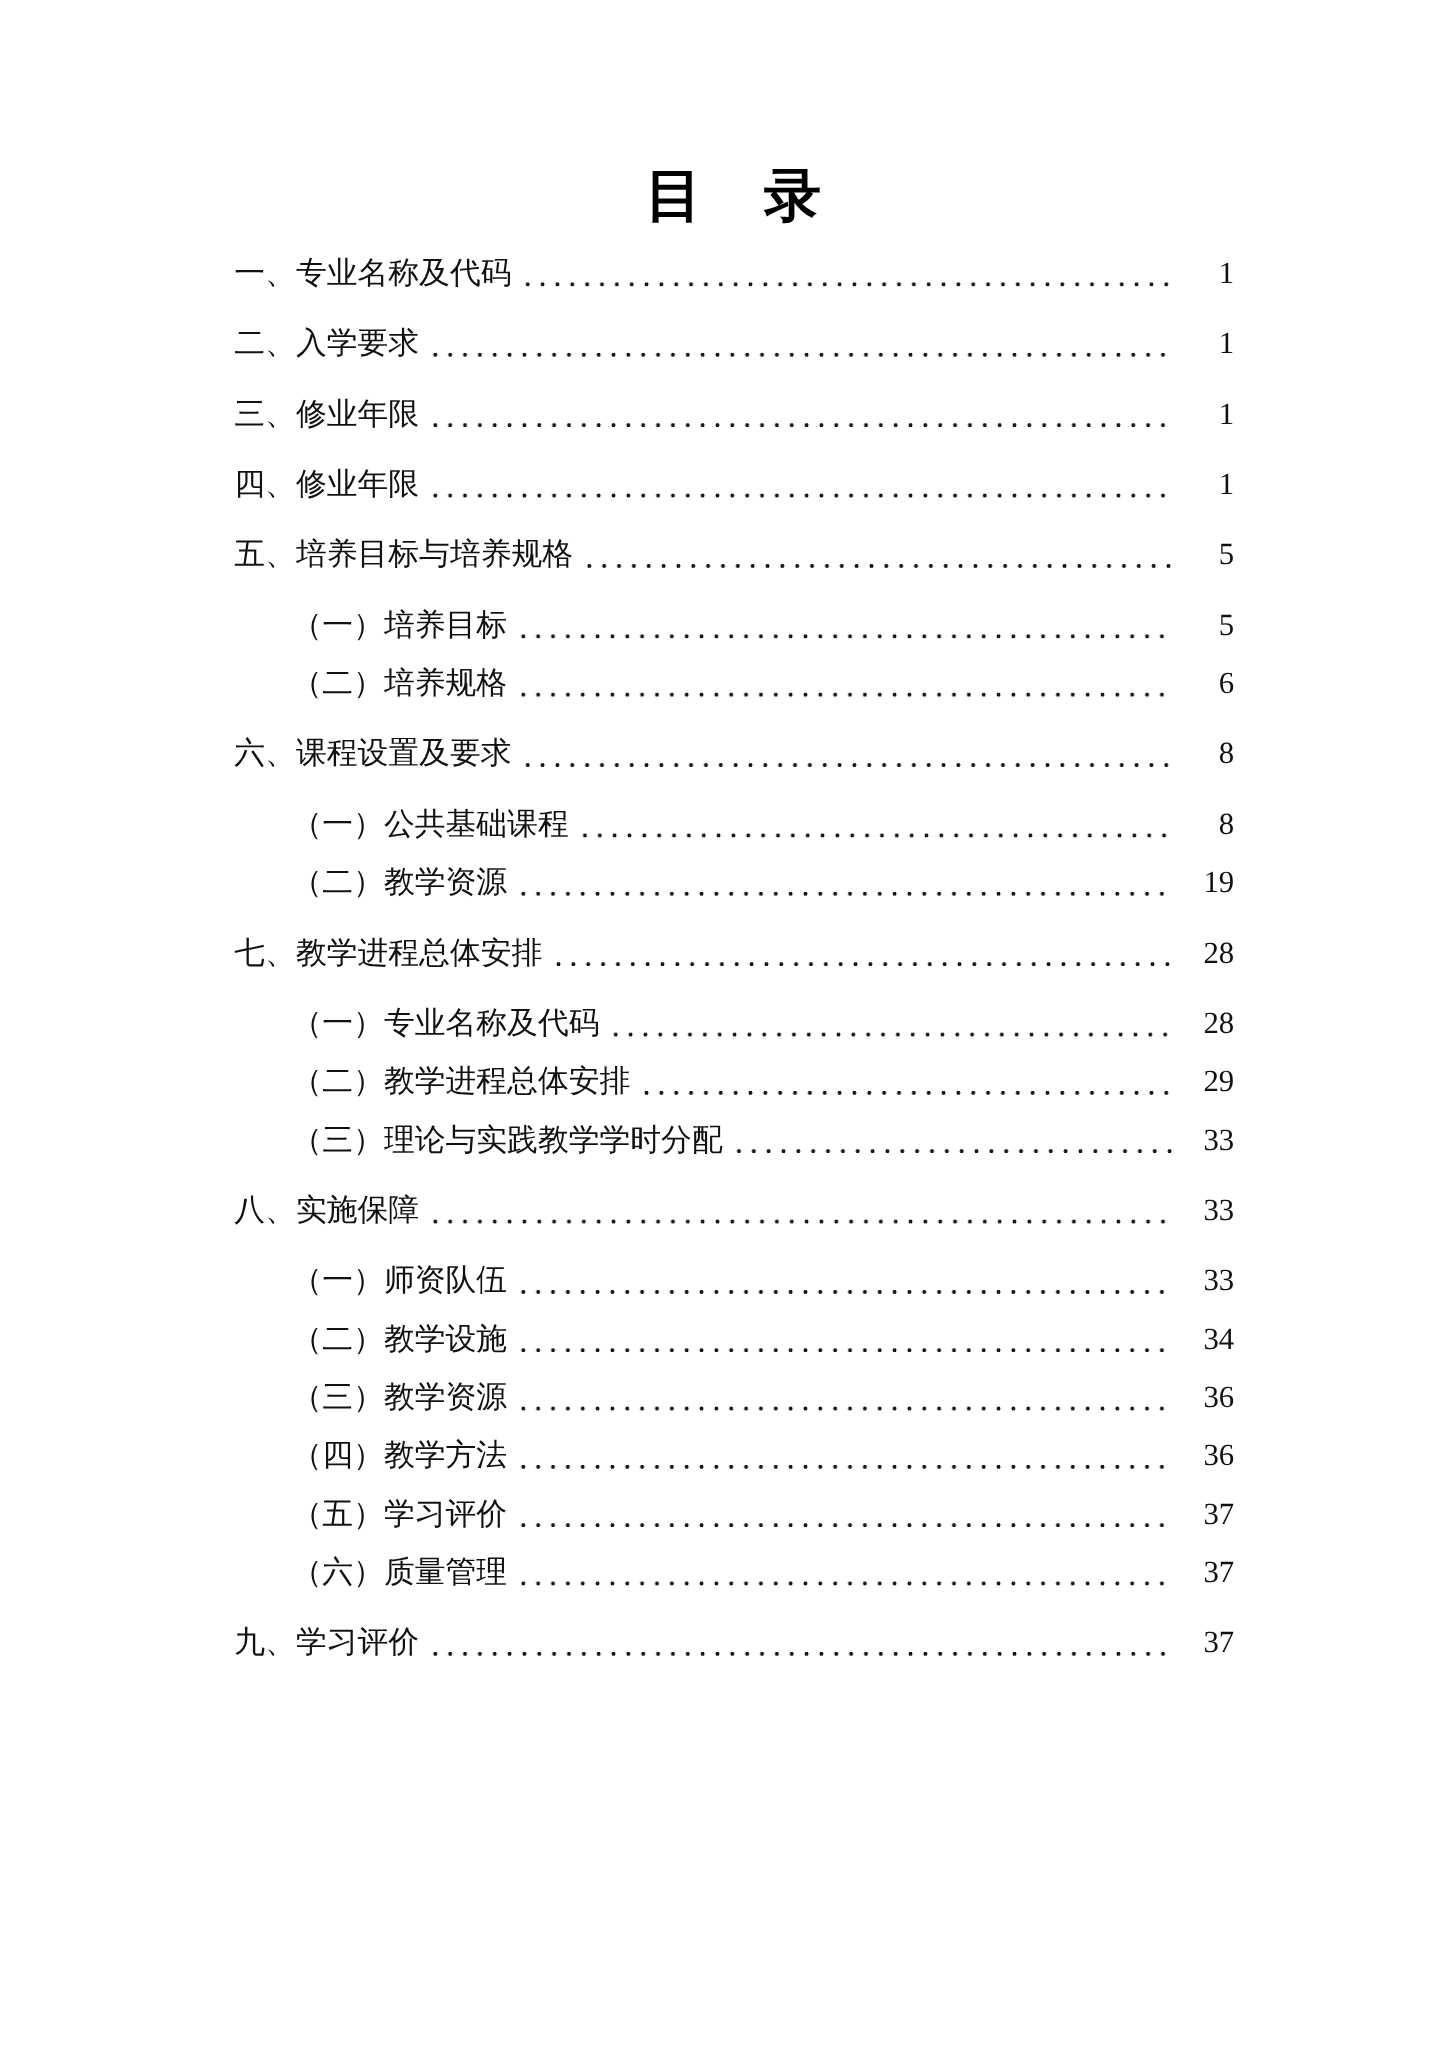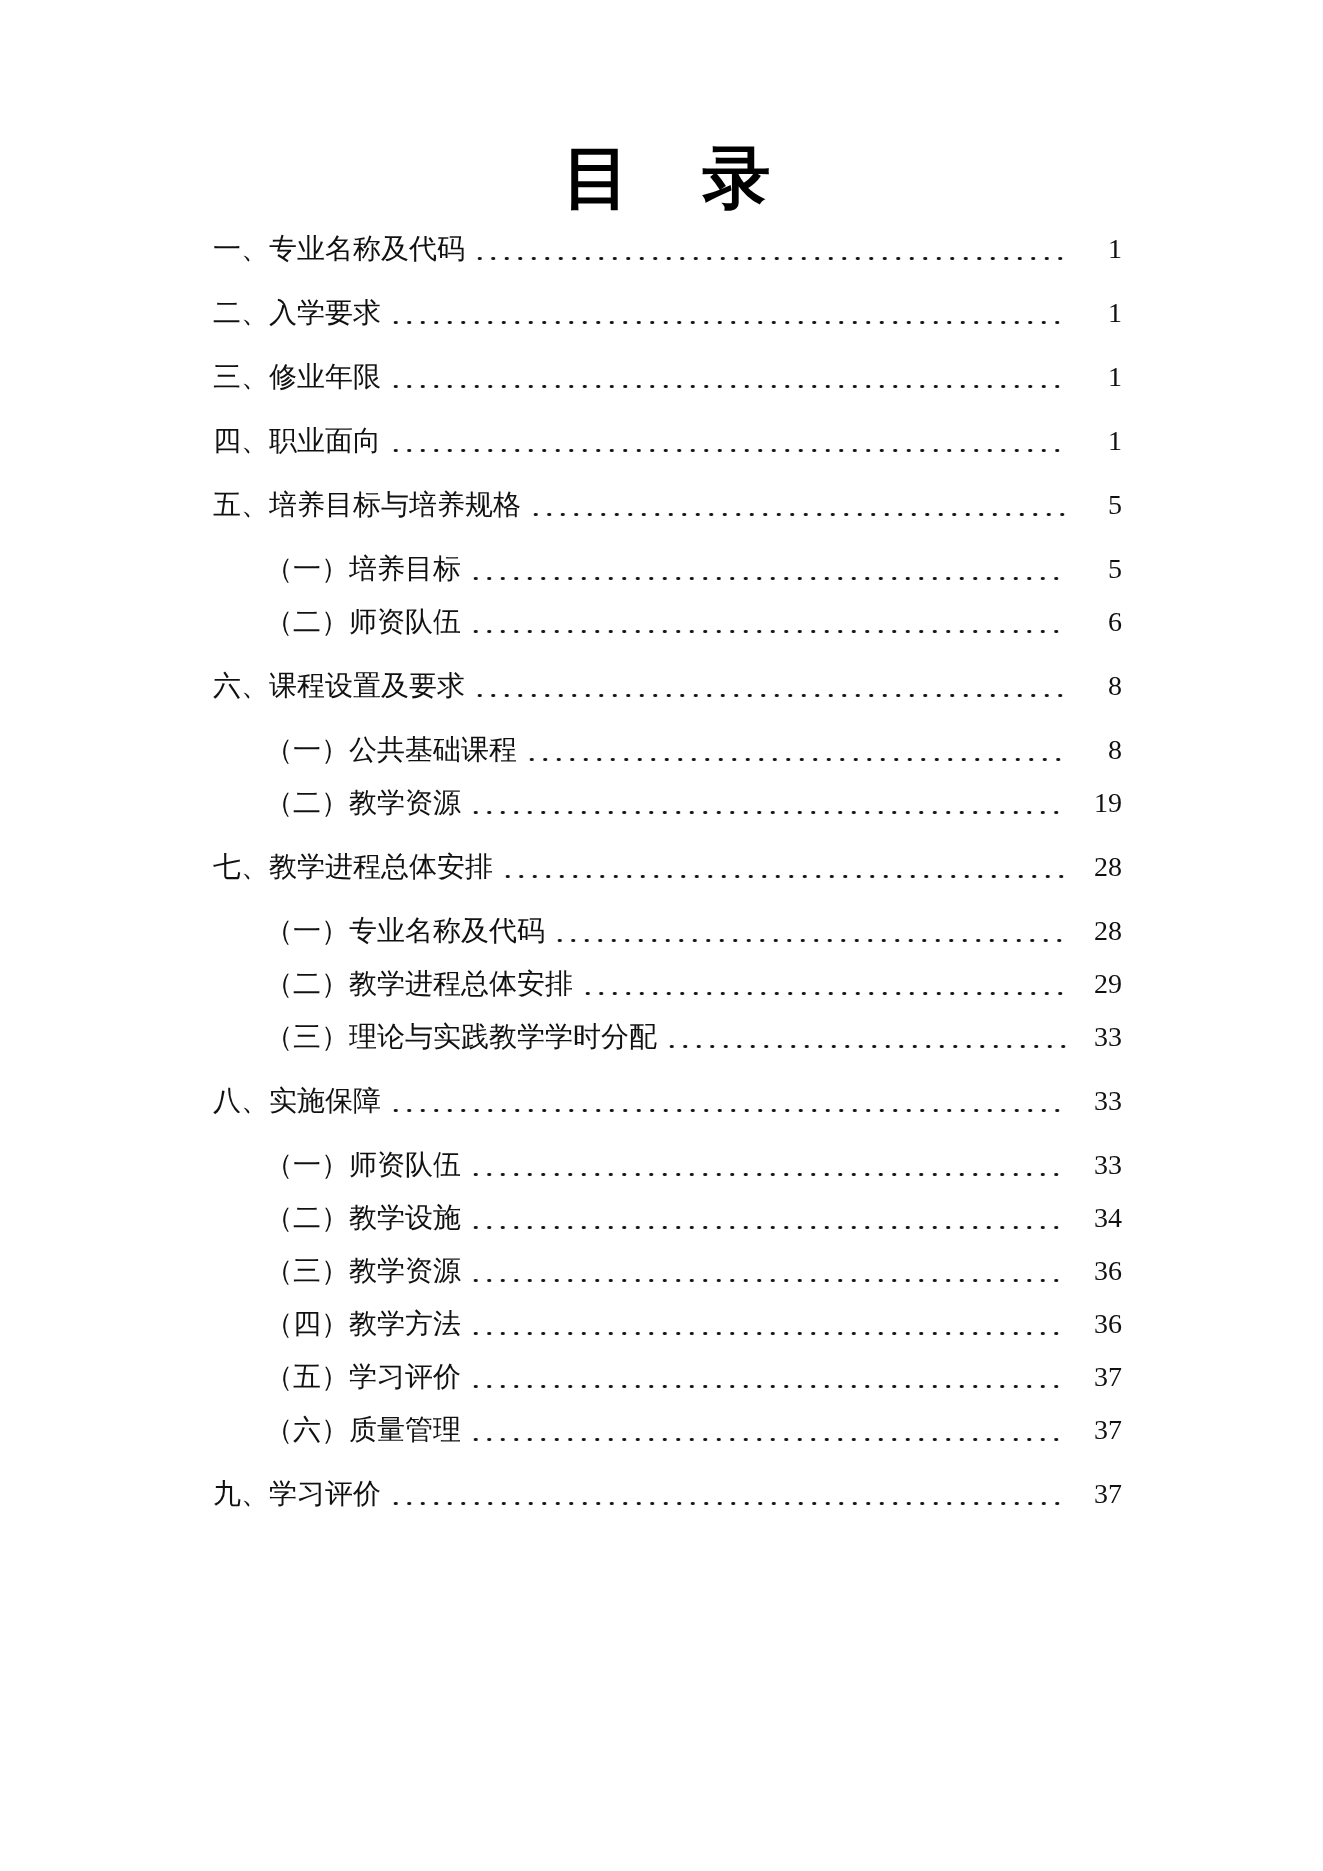--- a/index.html
+++ b/index.html
@@ -14,21 +14,21 @@
   .page {
     width: 100%;
     height: 100%;
     padding: 0 201px 0 213px;
   }
   .doc-title {
     padding-top: 148px;
     text-align: center;
     font-family: "DejaVu Sans", "Liberation Sans", sans-serif;
     font-weight: bold;
-    font-size: 68px;
+    font-size: 52px;
     line-height: 60px;
     color: #000000;
     letter-spacing: 2px;
   }
   .toc {
     margin-top: 14px;
   }
   .toc-row {
     display: flex;
     align-items: center;
@@ -77,36 +77,36 @@
     <span class="toc-label">二、入学要求</span>
     <span class="toc-leader"></span>
     <span class="toc-page">1</span>
   </div>
       <div class="toc-row l1">
     <span class="toc-label">三、修业年限</span>
     <span class="toc-leader"></span>
     <span class="toc-page">1</span>
   </div>
       <div class="toc-row l1">
-    <span class="toc-label">四、职业面向</span>
+    <span class="toc-label">四、修业年限</span>
     <span class="toc-leader"></span>
     <span class="toc-page">1</span>
   </div>
       <div class="toc-row l1">
     <span class="toc-label">五、培养目标与培养规格</span>
     <span class="toc-leader"></span>
     <span class="toc-page">5</span>
   </div>
       <div class="toc-row l2">
     <span class="toc-label">（一）培养目标</span>
     <span class="toc-leader"></span>
     <span class="toc-page">5</span>
   </div>
       <div class="toc-row l2">
-    <span class="toc-label">（二）师资队伍</span>
+    <span class="toc-label">（二）培养规格</span>
     <span class="toc-leader"></span>
     <span class="toc-page">6</span>
   </div>
       <div class="toc-row l1">
     <span class="toc-label">六、课程设置及要求</span>
     <span class="toc-leader"></span>
     <span class="toc-page">8</span>
   </div>
       <div class="toc-row l2">
     <span class="toc-label">（一）公共基础课程</span>

